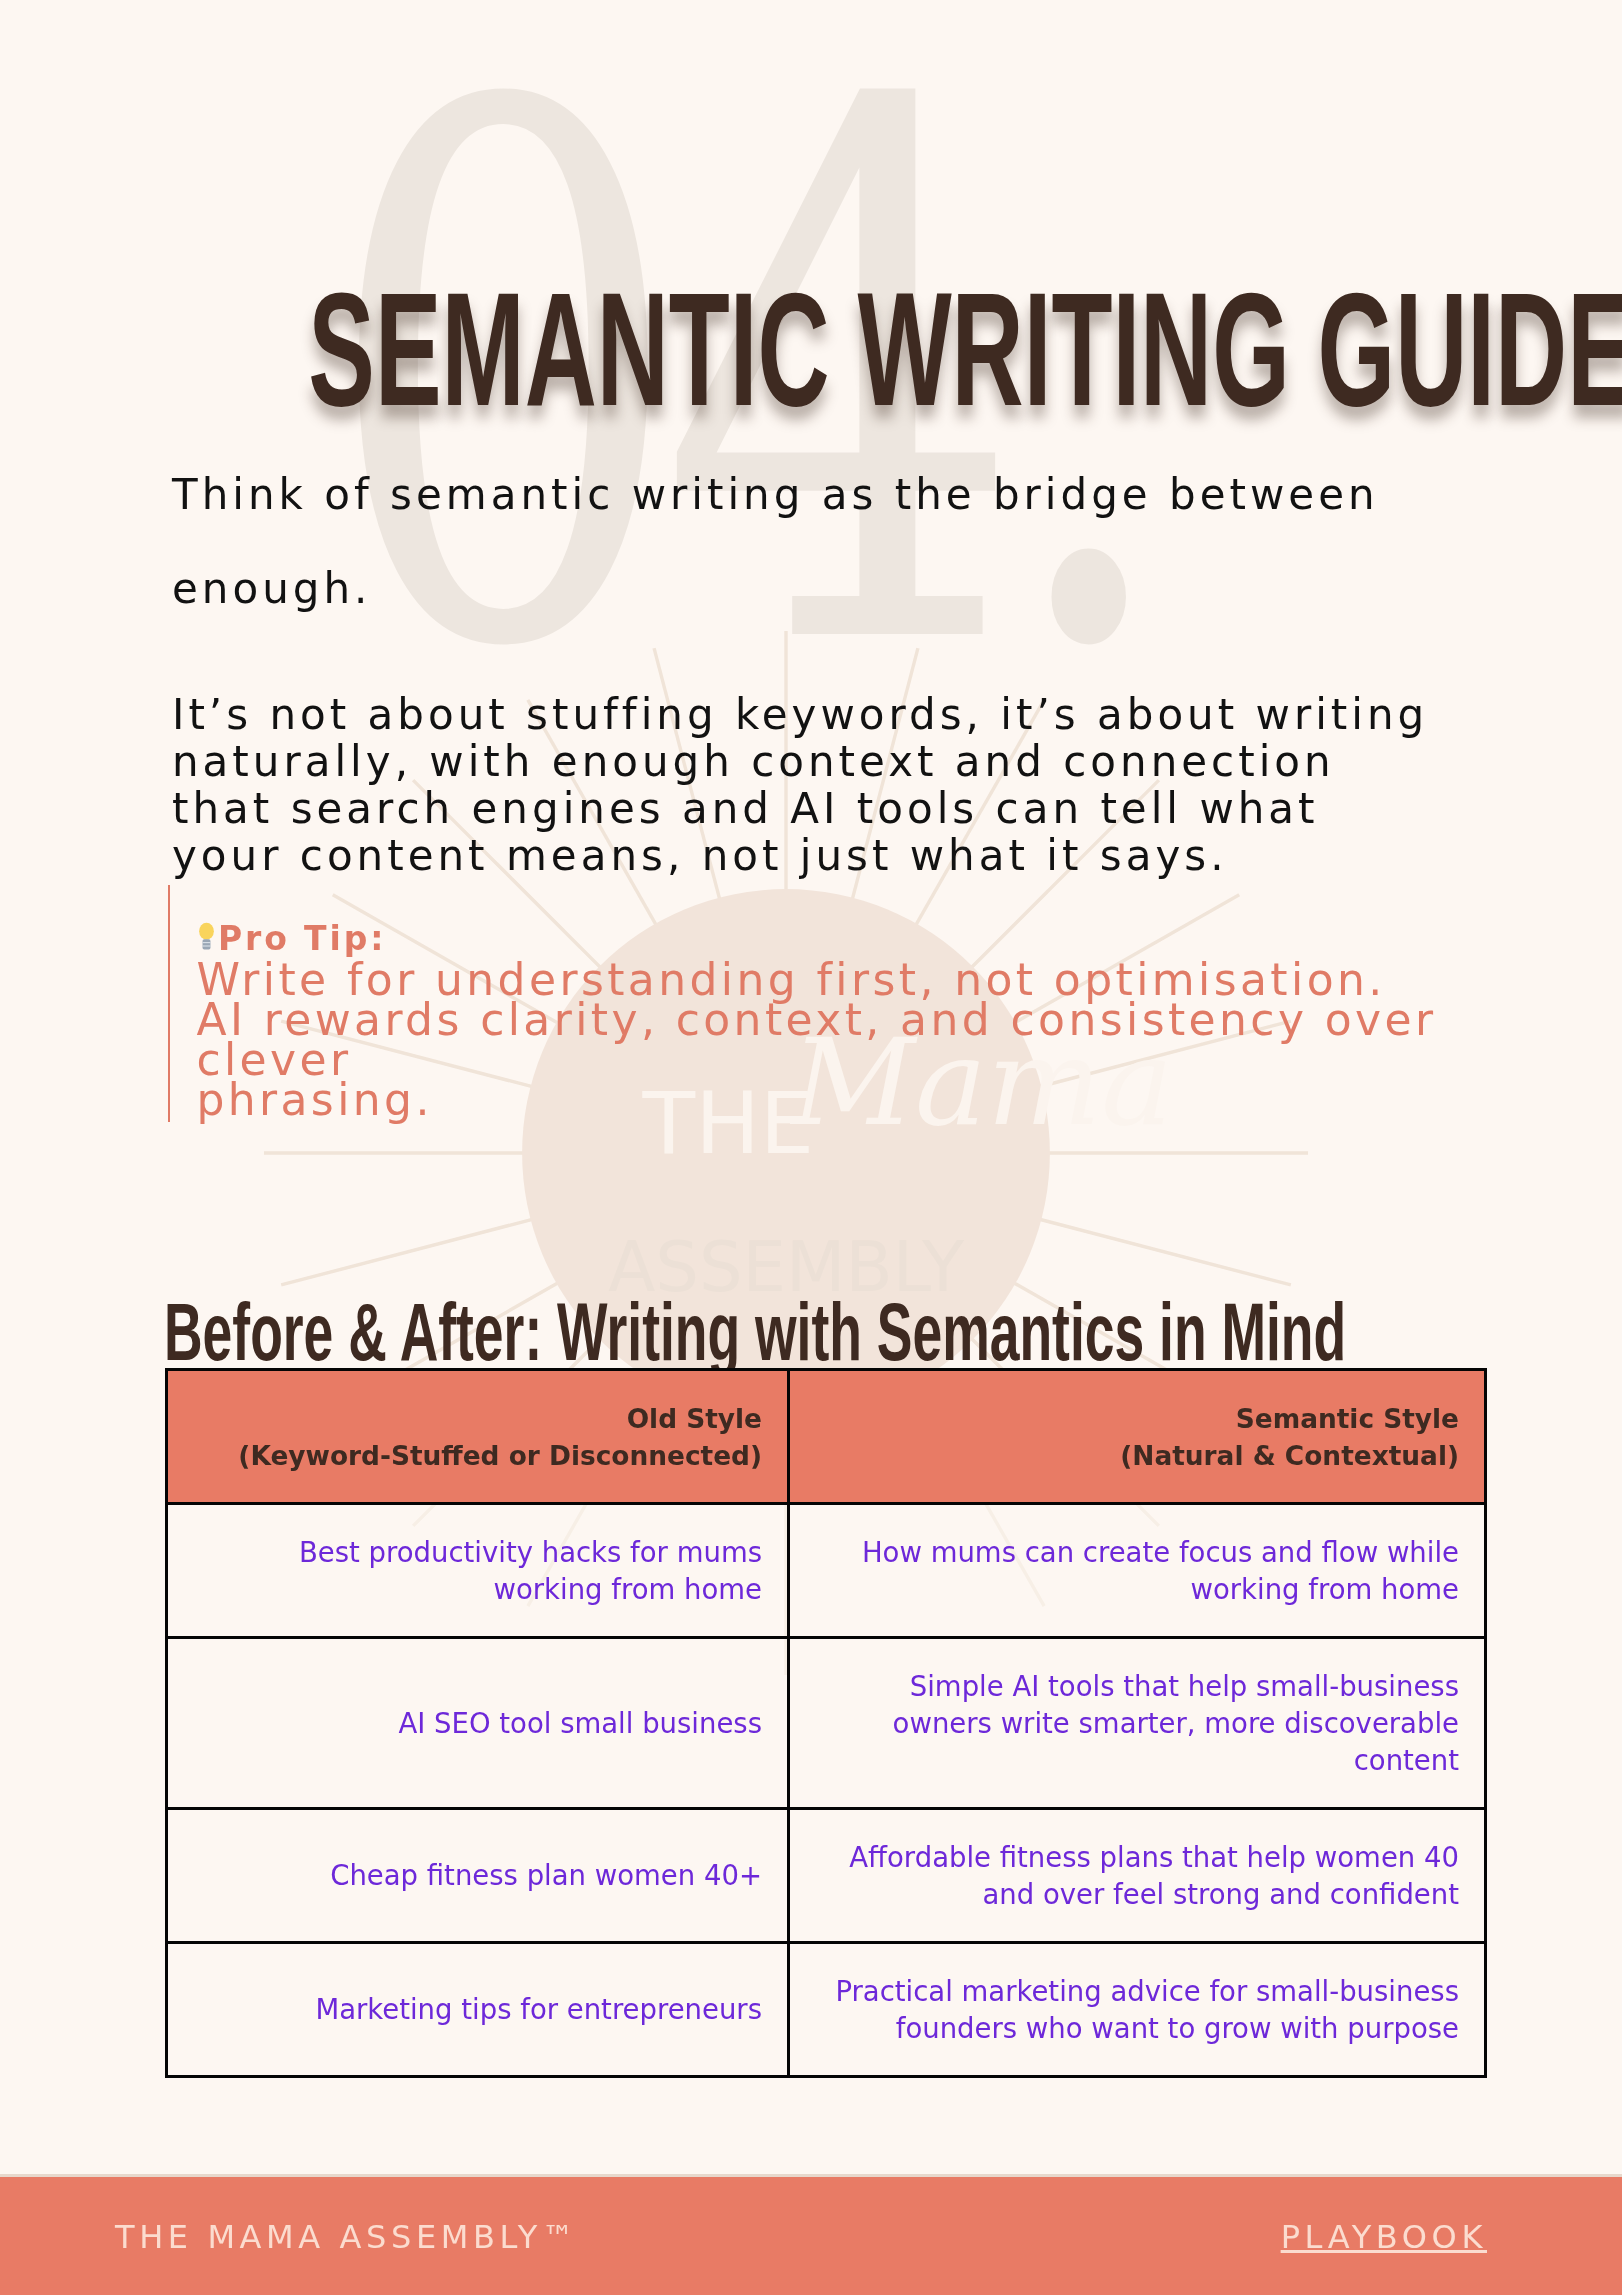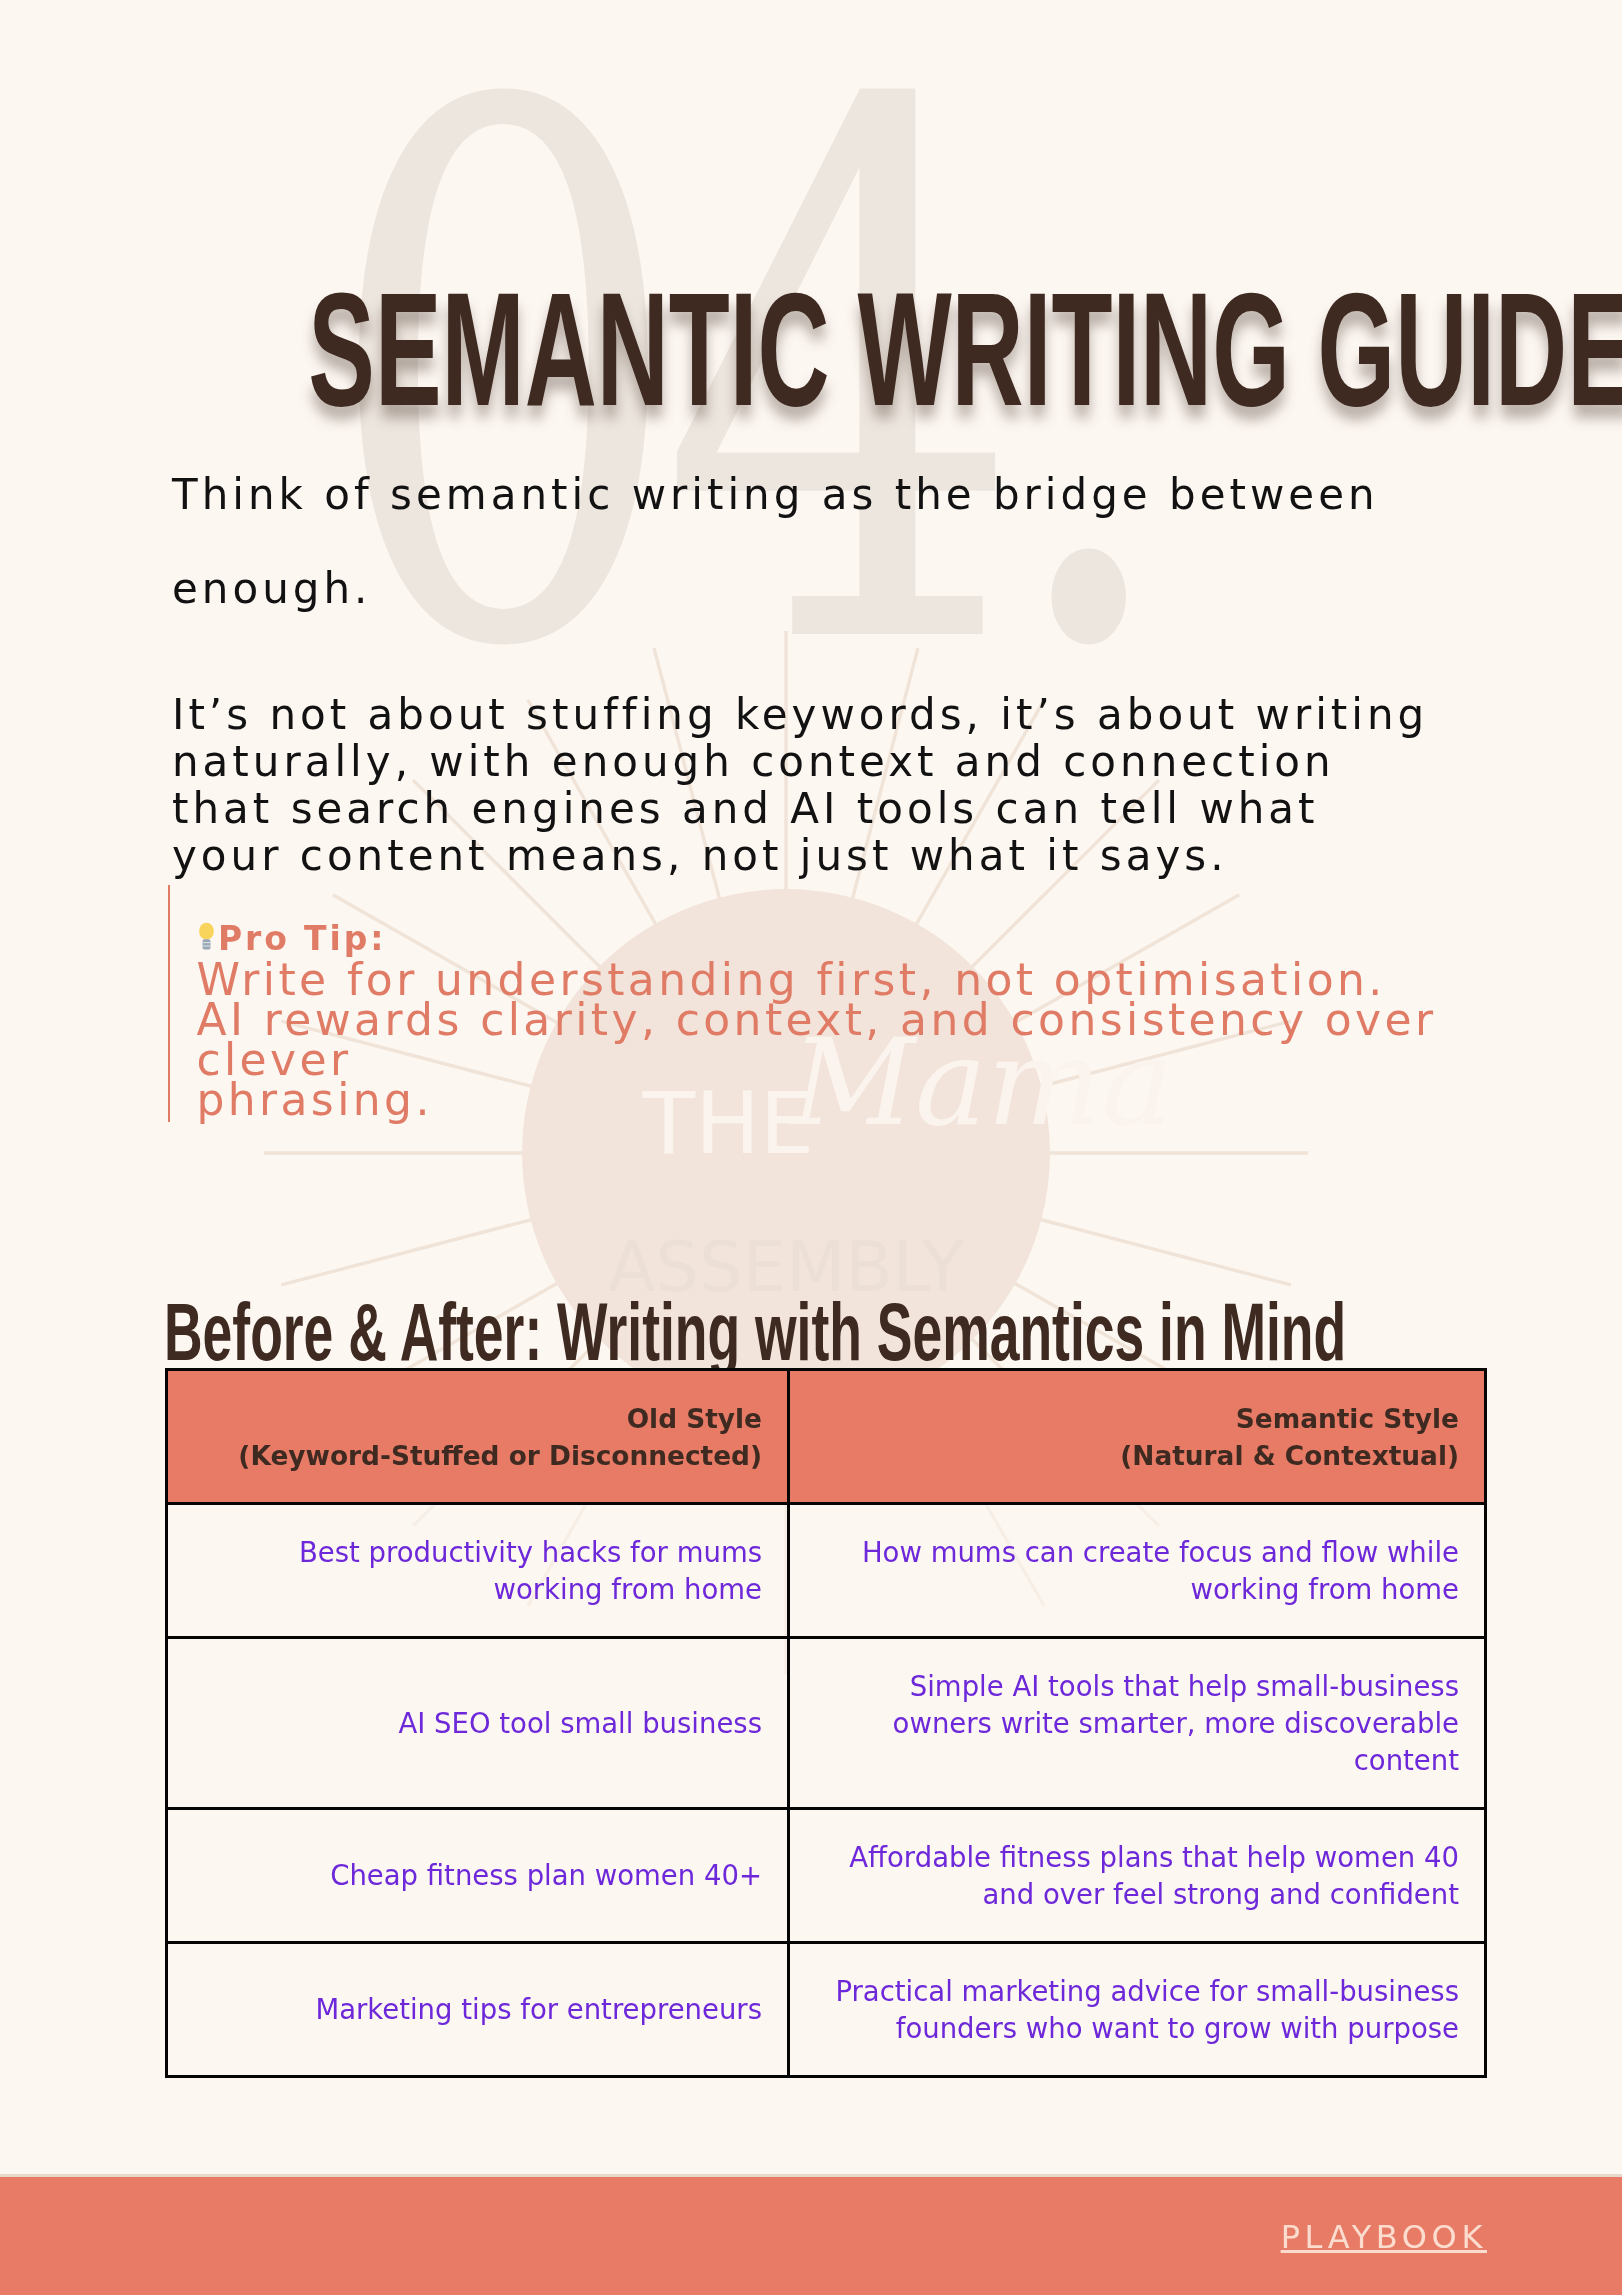--- a/index.html
+++ b/index.html
@@ -174,15 +174,16 @@
       <td>Affordable fitness plans that help women 40 and over feel strong and confident</td>
     </tr>
     <tr class="r4">
       <td>Marketing tips for entrepreneurs</td>
       <td>Practical marketing advice for small-business founders who want to grow with purpose</td>
     </tr>
   </tbody>
 </table>
 
 <div class="footer">
+  <span class="f-left">THE MAMA ASSEMBLY™</span>
   <span class="f-right">PLAYBOOK</span>
 </div>
 
 
 </body></html>

